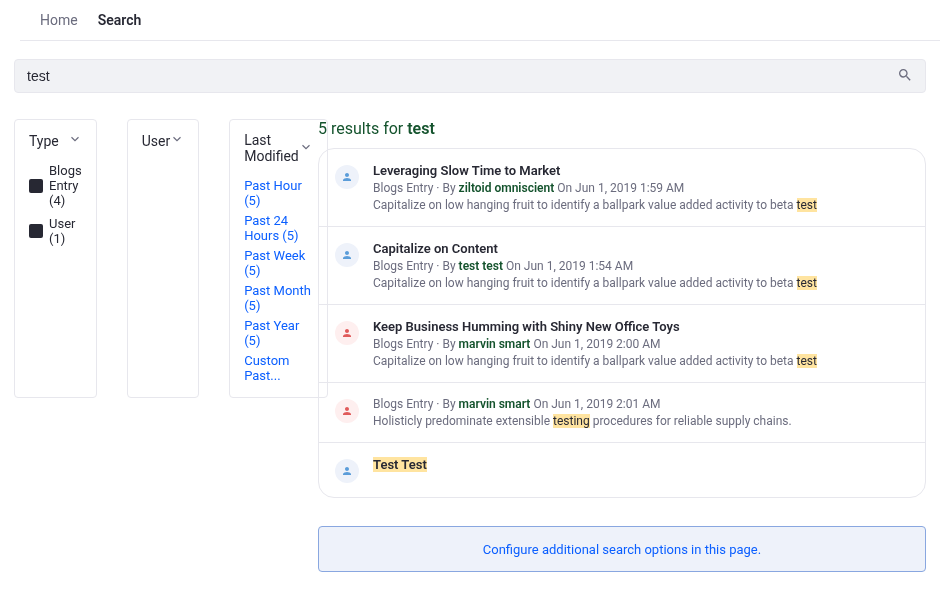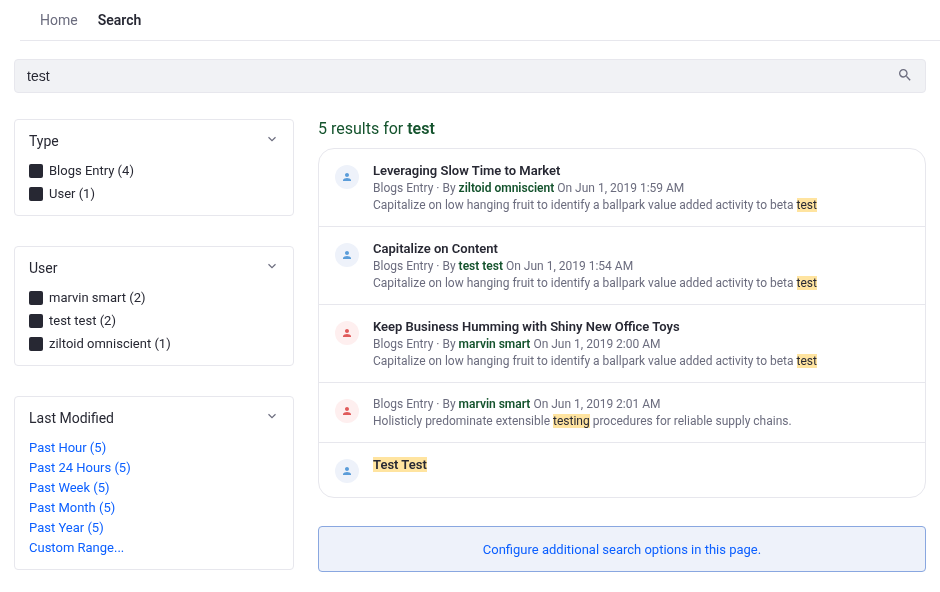--- a/index.html
+++ b/index.html
@@ -49,21 +49,21 @@
     .layout {
       display: flex;
       gap: 24px;
       padding: 26px 14px 14px 14px;
       align-items: flex-start;
     }
     .sidebar {
       width: 280px;
       flex-shrink: 0;
       display: flex;
-      flex-direction: column;
+      flex-direction: row;
       gap: 30px;
     }
     .facet {
       border: 1px solid #e7e7ed;
       border-radius: 4px;
       padding: 12px 14px 14px 14px;
     }
     .facet-header {
       display: flex;
       justify-content: space-between;
@@ -207,52 +207,38 @@
 
     <div class="facet">
       <div class="facet-header">
         <span class="facet-title">User</span>
         <span class="chevron">
           <svg viewBox="0 0 24 24">
               <polyline points="6 9 12 15 18 9"></polyline>
             </svg>
         </span>
       </div>
-      <div class="facet-list">
-        <div class="facet-item">
-          <span class="facet-checkbox"></span>
-          <span>marvin smart (2)</span>
-        </div>
-        <div class="facet-item">
-          <span class="facet-checkbox"></span>
-          <span>test test (2)</span>
-        </div>
-        <div class="facet-item">
-          <span class="facet-checkbox"></span>
-          <span>ziltoid omniscient (1)</span>
-        </div>
-      </div>
     </div>
 
     <div class="facet">
       <div class="facet-header">
         <span class="facet-title">Last Modified</span>
         <span class="chevron">
           <svg viewBox="0 0 24 24">
               <polyline points="6 9 12 15 18 9"></polyline>
             </svg>
         </span>
       </div>
       <div class="facet-list links">
         <a class="facet-link">Past Hour (5)</a>
         <a class="facet-link">Past 24 Hours (5)</a>
         <a class="facet-link">Past Week (5)</a>
         <a class="facet-link">Past Month (5)</a>
         <a class="facet-link">Past Year (5)</a>
-        <a class="facet-link">Custom Range...</a>
+        <a class="facet-link">Custom Past...</a>
       </div>
     </div>
 
   </div>
 
   <div class="main">
     <div class="results-count">
       <span>5 results for </span><strong>test</strong>
     </div>
 

